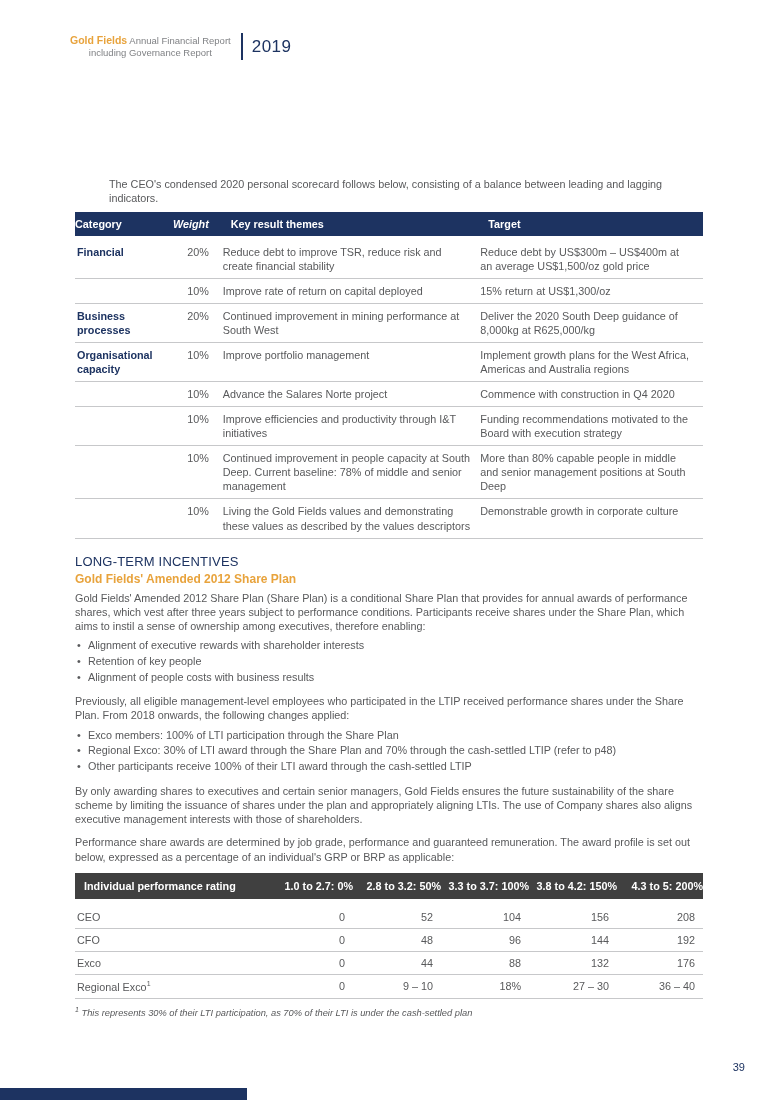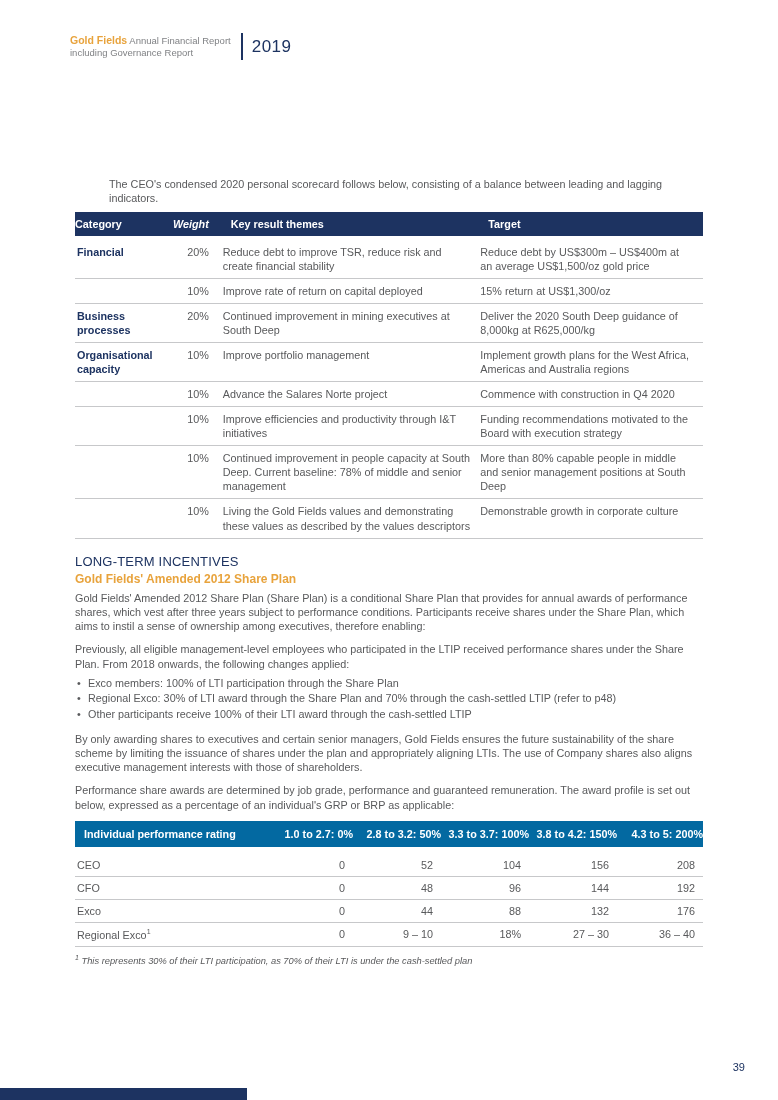--- a/index.html
+++ b/index.html
@@ -9,21 +9,21 @@
     width:778px; height:1100px;
     background:#ffffff;
     font-family:"Liberation Sans", sans-serif;
     color:#58595b;
     overflow:hidden;
     margin:0 auto;
   }
 
   
   .report-header { position:absolute; top:33px; left:70px; display:flex; align-items:center; }
-  .brand-block { text-align:left; font-size:9.5px; line-height:1.25; color:#808285; }
+  .brand-block { text-align:center; font-size:9.5px; line-height:1.25; color:#808285; }
   .brand-name { color:#e8a33c; font-weight:bold; font-size:10.5px; }
   .header-divider { width:2px; height:27px; background:#1d3361; margin:0 9px 0 10px; }
   .header-year { color:#1d3361; font-size:17px; letter-spacing:0.5px; }
 
   
   .content { position:absolute; left:75px; top:177px; width:628px; }
   .intro { font-size:10.8px; line-height:1.3; margin-bottom:7px;margin-left:34px; }
 
   
   table { width:100%; border-collapse:collapse; }
@@ -47,21 +47,21 @@
   .section-title { color:#1d3361; font-weight:normal; font-size:13px; margin-top:15px; letter-spacing:0.2px; }
   .subsection-title { color:#e8a33c; font-weight:bold; font-size:12px; margin:3px 0 5px; }
   .para { font-size:10.8px; line-height:1.32; margin-bottom:9px; }
   ul.bullets { list-style:none; margin:-4px 0 9px 0; }
   ul.bullets li { position:relative; padding-left:13px; font-size:10.8px; line-height:1.45; }
   ul.bullets li::before { content:"•"; position:absolute; left:2px; top:0; }
 
   
   .award { font-size:10.8px; margin-top:4px; }
   .award thead th {
-    background:#0369a1; color:#ffffff; font-weight:bold;
+    background:#404040; color:#ffffff; font-weight:bold;
     padding:7px 0; font-size:10.8px; text-align:right; white-space:nowrap;
   }
   .award thead th:first-child { text-align:left; padding-left:9px; }
   .award tbody td {
     border-bottom:1px solid #c7c8ca;
     padding:4px 8px; text-align:right; line-height:1.3;
   }
   .award tbody td:first-child { text-align:left; padding-left:2px; }
   .award tbody tr:first-child td { padding-top:11px; }
   sup { font-size:7px; vertical-align:super; }
@@ -117,21 +117,21 @@
           </tr>
           <tr>
             <td class="cat"></td>
             <td class="wt">10%</td>
             <td>Improve rate of return on capital deployed</td>
             <td>15% return at US$1,300/oz</td>
           </tr>
           <tr>
             <td class="cat">Business processes</td>
             <td class="wt">20%</td>
-            <td>Continued improvement in mining executives at South Deep</td>
+            <td>Continued improvement in mining performance at South West</td>
             <td>Deliver the 2020 South Deep guidance of 8,000kg at R625,000/kg</td>
           </tr>
           <tr>
             <td class="cat">Organisational capacity</td>
             <td class="wt">10%</td>
             <td>Improve portfolio management</td>
             <td>Implement growth plans for the West Africa, Americas and Australia regions</td>
           </tr>
           <tr>
             <td class="cat"></td>
@@ -157,20 +157,25 @@
             <td>Living the Gold Fields values and demonstrating these values as described by the values descriptors</td>
             <td>Demonstrable growth in corporate culture</td>
           </tr>
         </tbody>
     </table>
 
     <h2 class="section-title">LONG-TERM INCENTIVES</h2>
     <h3 class="subsection-title">Gold Fields' Amended 2012 Share Plan</h3>
 
     <p class="para">Gold Fields' Amended 2012 Share Plan (Share Plan) is a conditional Share Plan that provides for annual awards of performance shares, which vest after three years subject to performance conditions. Participants receive shares under the Share Plan, which aims to instil a sense of ownership among executives, therefore enabling:</p>
+    <ul class="bullets">
+        <li>Alignment of executive rewards with shareholder interests</li>
+        <li>Retention of key people</li>
+        <li>Alignment of people costs with business results</li>
+      </ul>
 
     <p class="para">Previously, all eligible management-level employees who participated in the LTIP received performance shares under the Share Plan. From 2018 onwards, the following changes applied:</p>
     <ul class="bullets">
         <li>Exco members: 100% of LTI participation through the Share Plan</li>
         <li>Regional Exco: 30% of LTI award through the Share Plan and 70% through the cash-settled LTIP (refer to p48)</li>
         <li>Other participants receive 100% of their LTI award through the cash-settled LTIP</li>
       </ul>
 
     <p class="para">By only awarding shares to executives and certain senior managers, Gold Fields ensures the future sustainability of the share scheme by limiting the issuance of shares under the plan and appropriately aligning LTIs. The use of Company shares also aligns executive management interests with those of shareholders.</p>
     <p class="para">Performance share awards are determined by job grade, performance and guaranteed remuneration. The award profile is set out below, expressed as a percentage of an individual's GRP or BRP as applicable:</p>

